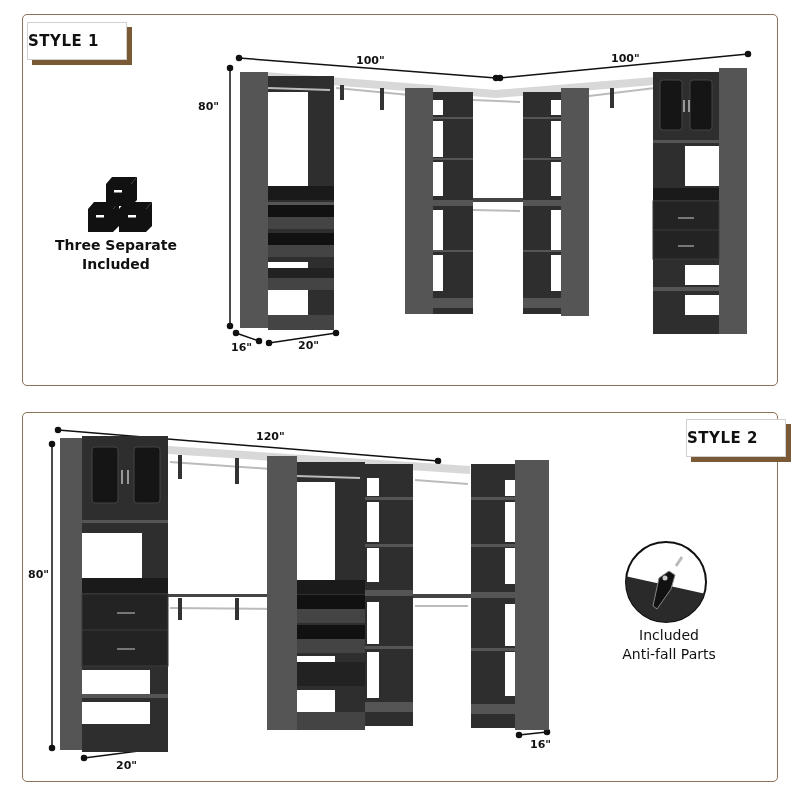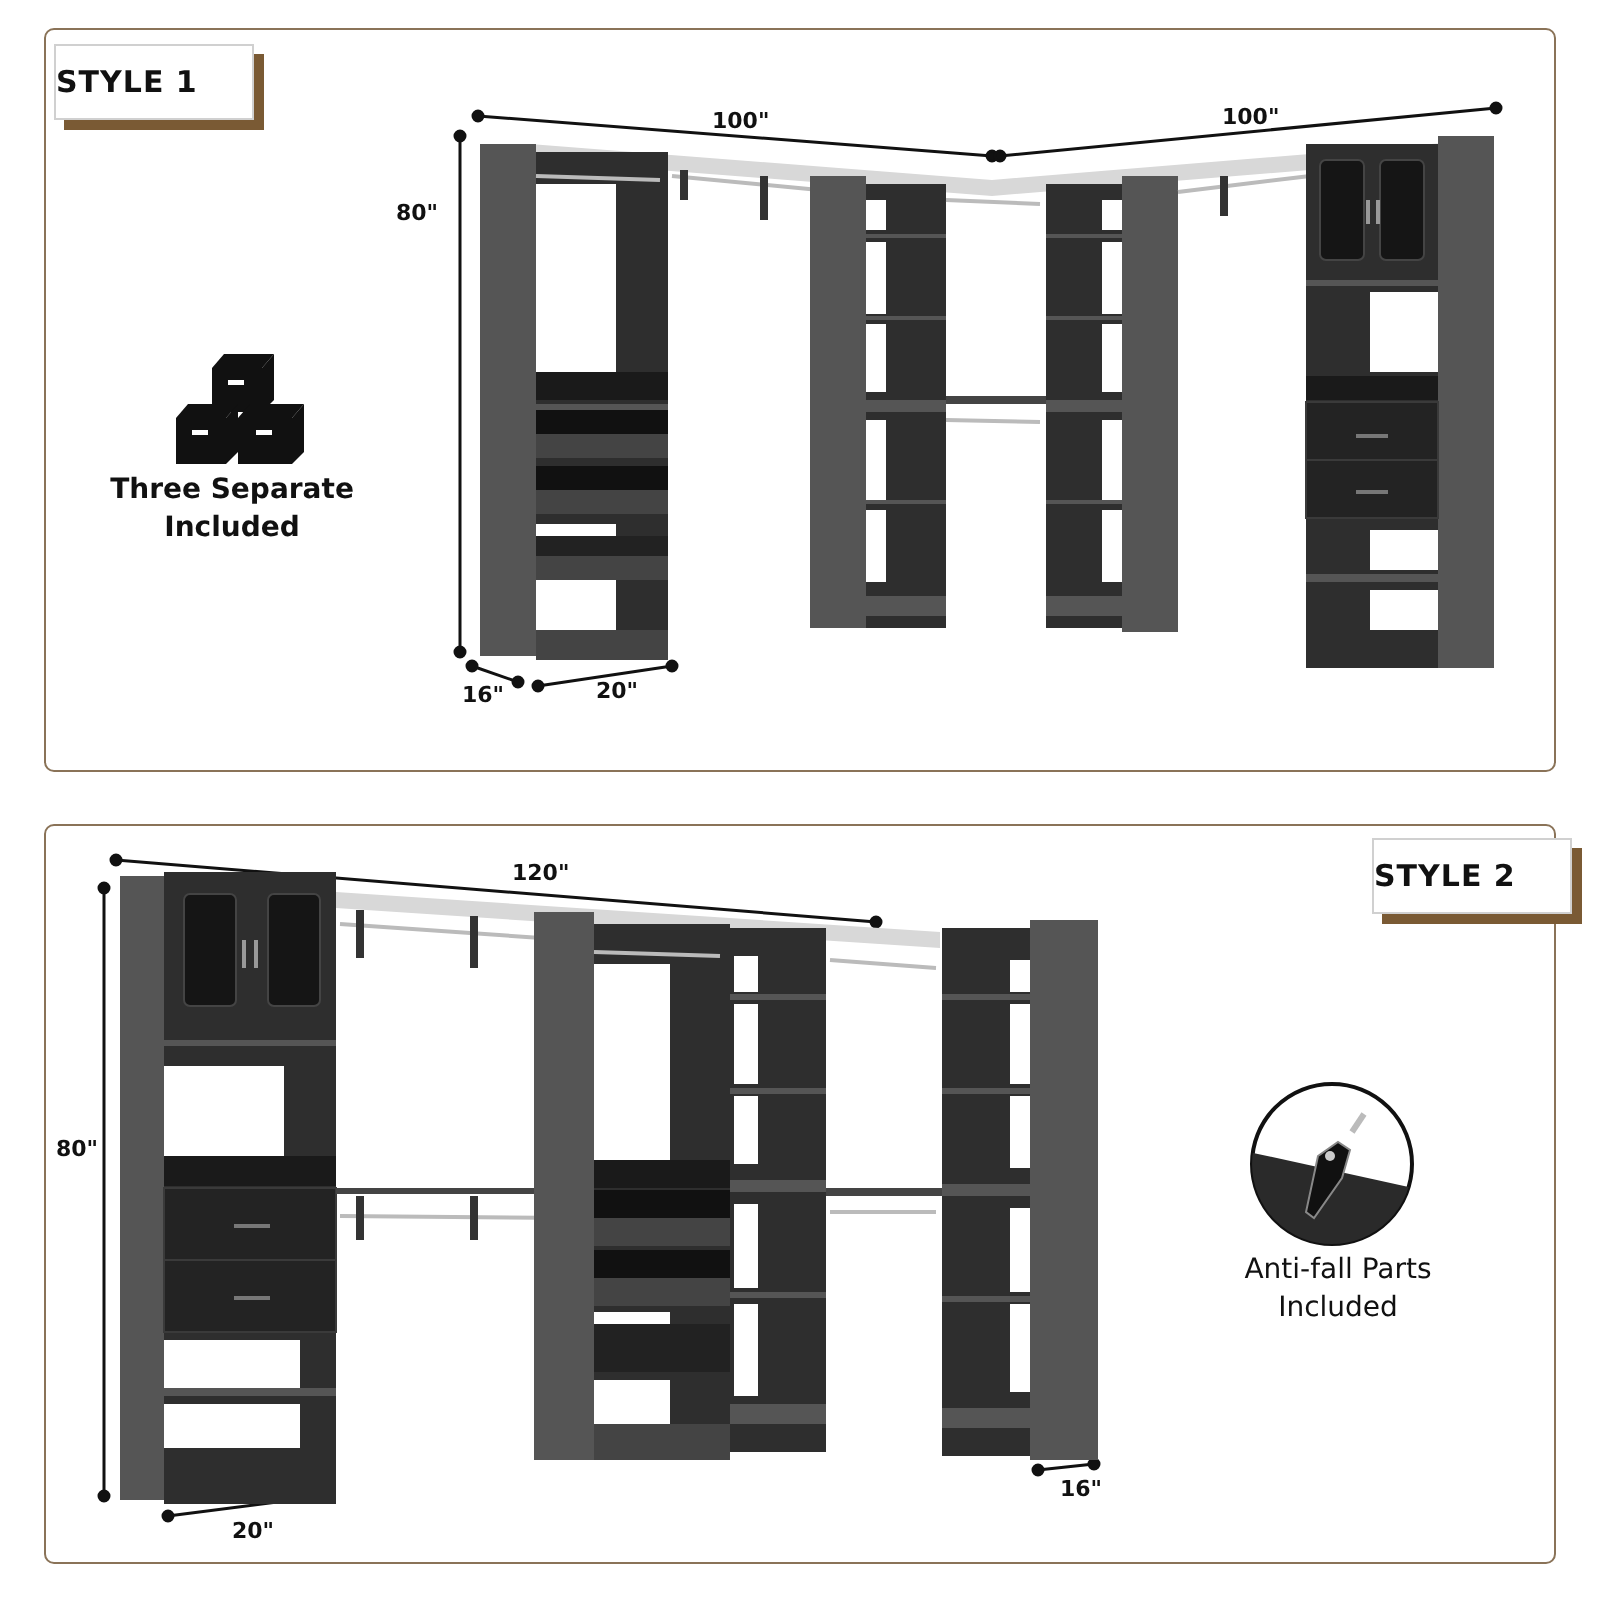--- a/index.html
+++ b/index.html
@@ -163,22 +163,22 @@
     </defs>
   <circle cx="666" cy="582" r="40" fill="#fff" stroke="#111" stroke-width="2"></circle>
   <g clip-path="url(#circ)">
     <polygon points="620,575 720,597 720,640 620,640" fill="#2a2a2a"></polygon>
     <path d="M659 578 l10 -7 l6 4 l-4 14 l-14 20 l-4 -3 z" fill="#111" stroke="#888" stroke-width="1"></path>
     <circle cx="665" cy="578" r="2.5" fill="#ccc"></circle>
     <line x1="676" y1="566" x2="682" y2="557" stroke="#bbb" stroke-width="3"></line>
   </g>
 </svg>
 <div class="feature-label" style="left:600px;top:626px;width:138px;">
+  <div>Included</div>
   <div>Anti-fall Parts</div>
-  <div>Included</div>
 </div>
 
 <svg width="800" height="800" style="pointer-events:none;">
   <g stroke="#111" stroke-width="1.5" fill="#111">
     <line x1="58" y1="430" x2="438" y2="461"></line>
     <circle cx="58" cy="430" r="2.5"></circle>
       <circle cx="438" cy="461" r="2.5"></circle>
     <line x1="52" y1="444" x2="52" y2="748"></line>
     <circle cx="52" cy="444" r="2.5"></circle>
       <circle cx="52" cy="748" r="2.5"></circle>

